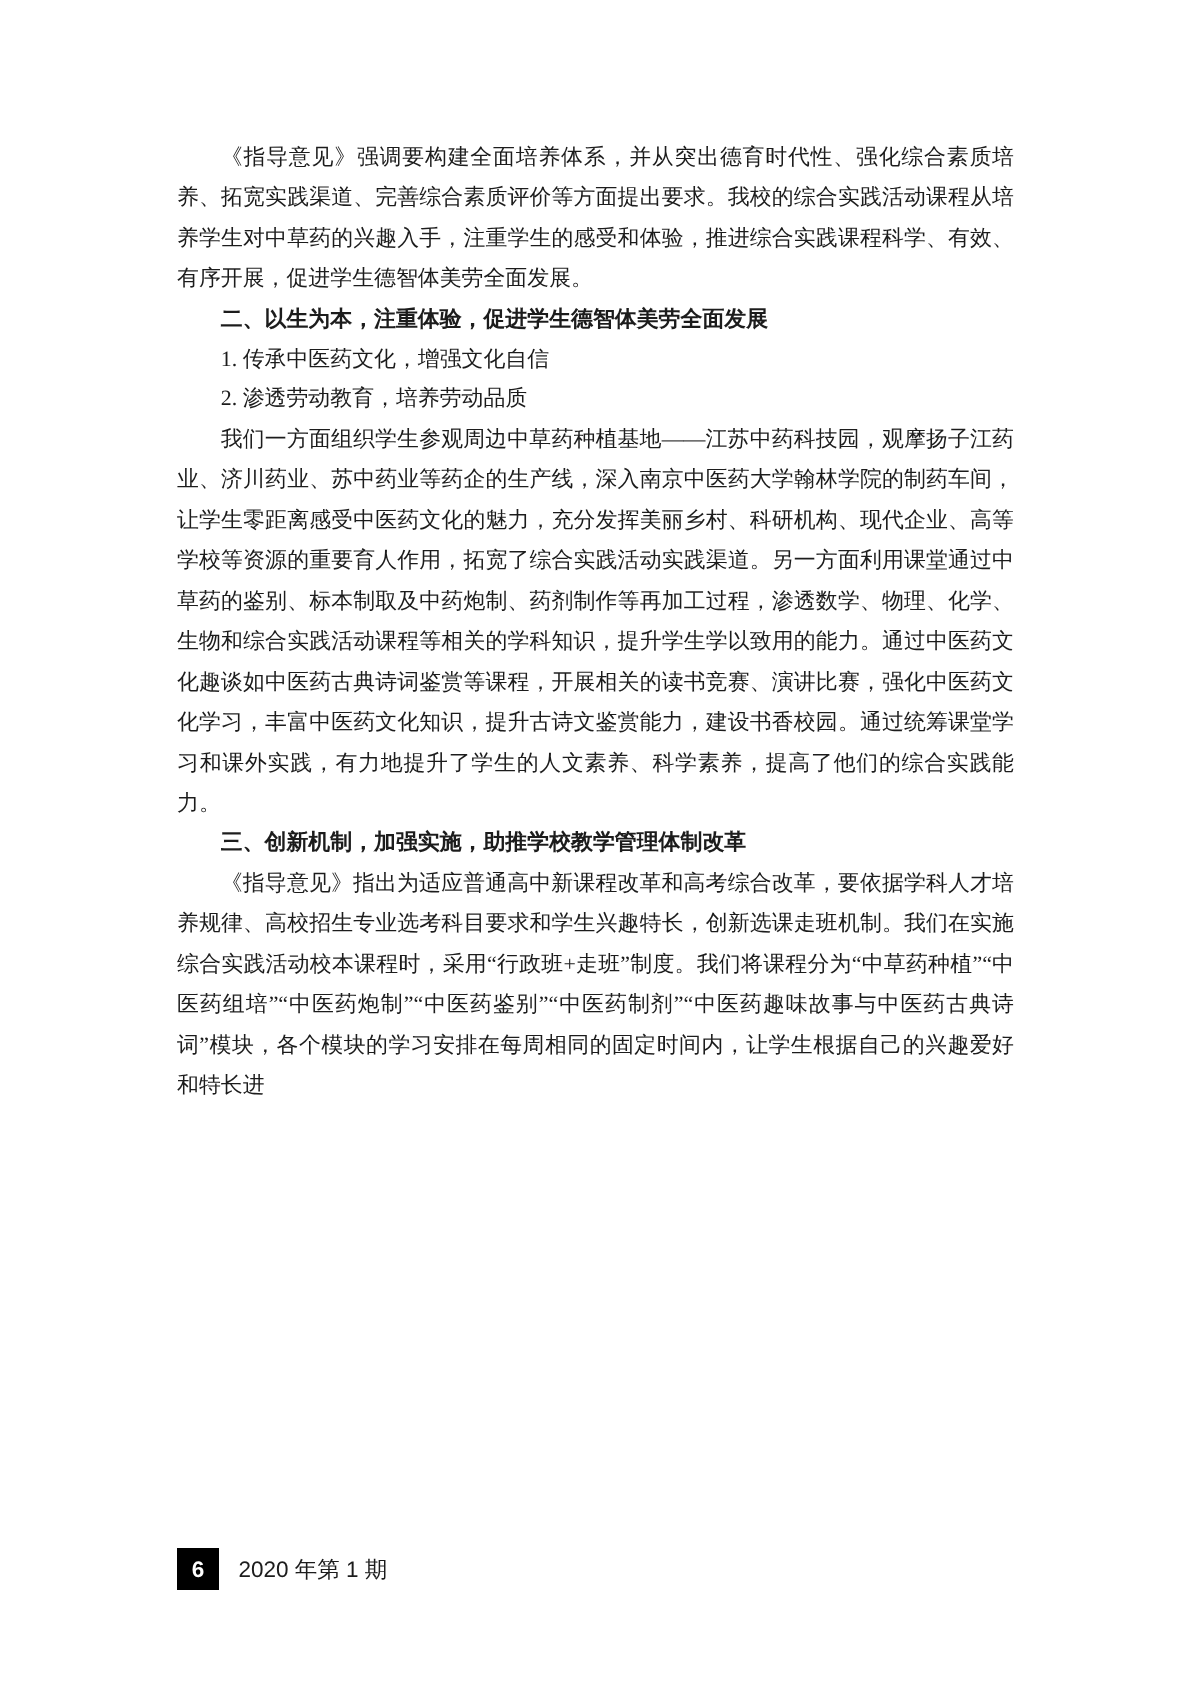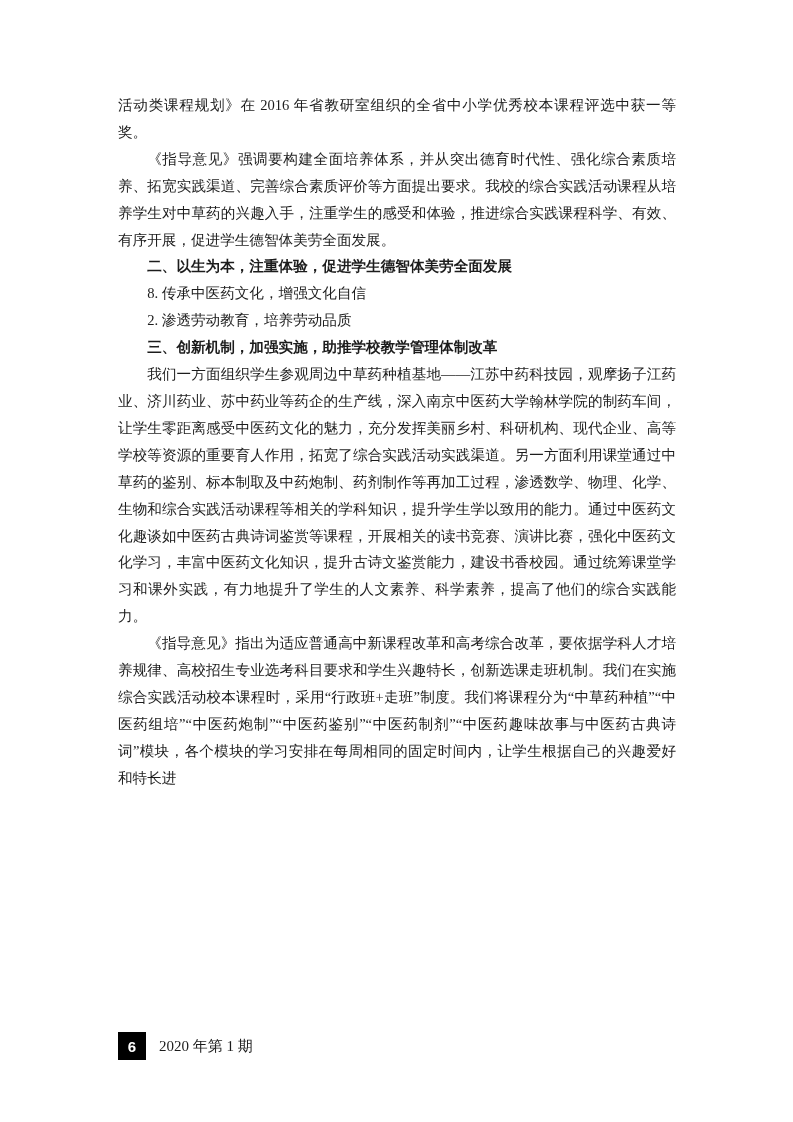--- a/index.html
+++ b/index.html
@@ -63,39 +63,38 @@
     font-size: 15px;
     font-weight: 600;
     display: flex;
     align-items: center;
     justify-content: center;
     flex: 0 0 auto;
   }
   .issue {
     margin-left: 13px;
     color: #1c1c1c;
-    font-family: Liberation Serif, serif;
+    font-family: Liberation Sans, sans-serif;
     font-size: 15px;
     white-space: nowrap;
   }
 </style>
 </head>
 <body>
 
 <div class="page">
 
   <main class="article" id="article">
 
-  <p class="para continuation">活动类课程规划》在 2016 年省教研室组织的全省中小学优秀校本课程评选中获一等奖。</p>
       <p class="para body">《指导意见》强调要构建全面培养体系，并从突出德育时代性、强化综合素质培养、拓宽实践渠道、完善综合素质评价等方面提出要求。我校的综合实践活动课程从培养学生对中草药的兴趣入手，注重学生的感受和体验，推进综合实践课程科学、有效、有序开展，促进学生德智体美劳全面发展。</p>
       <p class="para heading">二、以生为本，注重体验，促进学生德智体美劳全面发展</p>
-      <p class="para subheading">8. 传承中医药文化，增强文化自信</p>
+      <p class="para subheading">1. 传承中医药文化，增强文化自信</p>
       <p class="para subheading">2. 渗透劳动教育，培养劳动品质</p>
+      <p class="para body">我们一方面组织学生参观周边中草药种植基地——江苏中药科技园，观摩扬子江药业、济川药业、苏中药业等药企的生产线，深入南京中医药大学翰林学院的制药车间，让学生零距离感受中医药文化的魅力，充分发挥美丽乡村、科研机构、现代企业、高等学校等资源的重要育人作用，拓宽了综合实践活动实践渠道。另一方面利用课堂通过中草药的鉴别、标本制取及中药炮制、药剂制作等再加工过程，渗透数学、物理、化学、生物和综合实践活动课程等相关的学科知识，提升学生学以致用的能力。通过中医药文化趣谈如中医药古典诗词鉴赏等课程，开展相关的读书竞赛、演讲比赛，强化中医药文化学习，丰富中医药文化知识，提升古诗文鉴赏能力，建设书香校园。通过统筹课堂学习和课外实践，有力地提升了学生的人文素养、科学素养，提高了他们的综合实践能力。</p>
       <p class="para heading">三、创新机制，加强实施，助推学校教学管理体制改革</p>
-      <p class="para body">我们一方面组织学生参观周边中草药种植基地——江苏中药科技园，观摩扬子江药业、济川药业、苏中药业等药企的生产线，深入南京中医药大学翰林学院的制药车间，让学生零距离感受中医药文化的魅力，充分发挥美丽乡村、科研机构、现代企业、高等学校等资源的重要育人作用，拓宽了综合实践活动实践渠道。另一方面利用课堂通过中草药的鉴别、标本制取及中药炮制、药剂制作等再加工过程，渗透数学、物理、化学、生物和综合实践活动课程等相关的学科知识，提升学生学以致用的能力。通过中医药文化趣谈如中医药古典诗词鉴赏等课程，开展相关的读书竞赛、演讲比赛，强化中医药文化学习，丰富中医药文化知识，提升古诗文鉴赏能力，建设书香校园。通过统筹课堂学习和课外实践，有力地提升了学生的人文素养、科学素养，提高了他们的综合实践能力。</p>
       <p class="para body">《指导意见》指出为适应普通高中新课程改革和高考综合改革，要依据学科人才培养规律、高校招生专业选考科目要求和学生兴趣特长，创新选课走班机制。我们在实施综合实践活动校本课程时，采用“行政班+走班”制度。我们将课程分为“中草药种植”“中医药组培”“中医药炮制”“中医药鉴别”“中医药制剂”“中医药趣味故事与中医药古典诗词”模块，各个模块的学习安排在每周相同的固定时间内，让学生根据自己的兴趣爱好和特长进</p>
     </main>
 
   <footer class="footer">
     <span class="badge">6</span>
     <span class="issue">2020 年第 1 期</span>
   </footer>
 
 </div>
 

